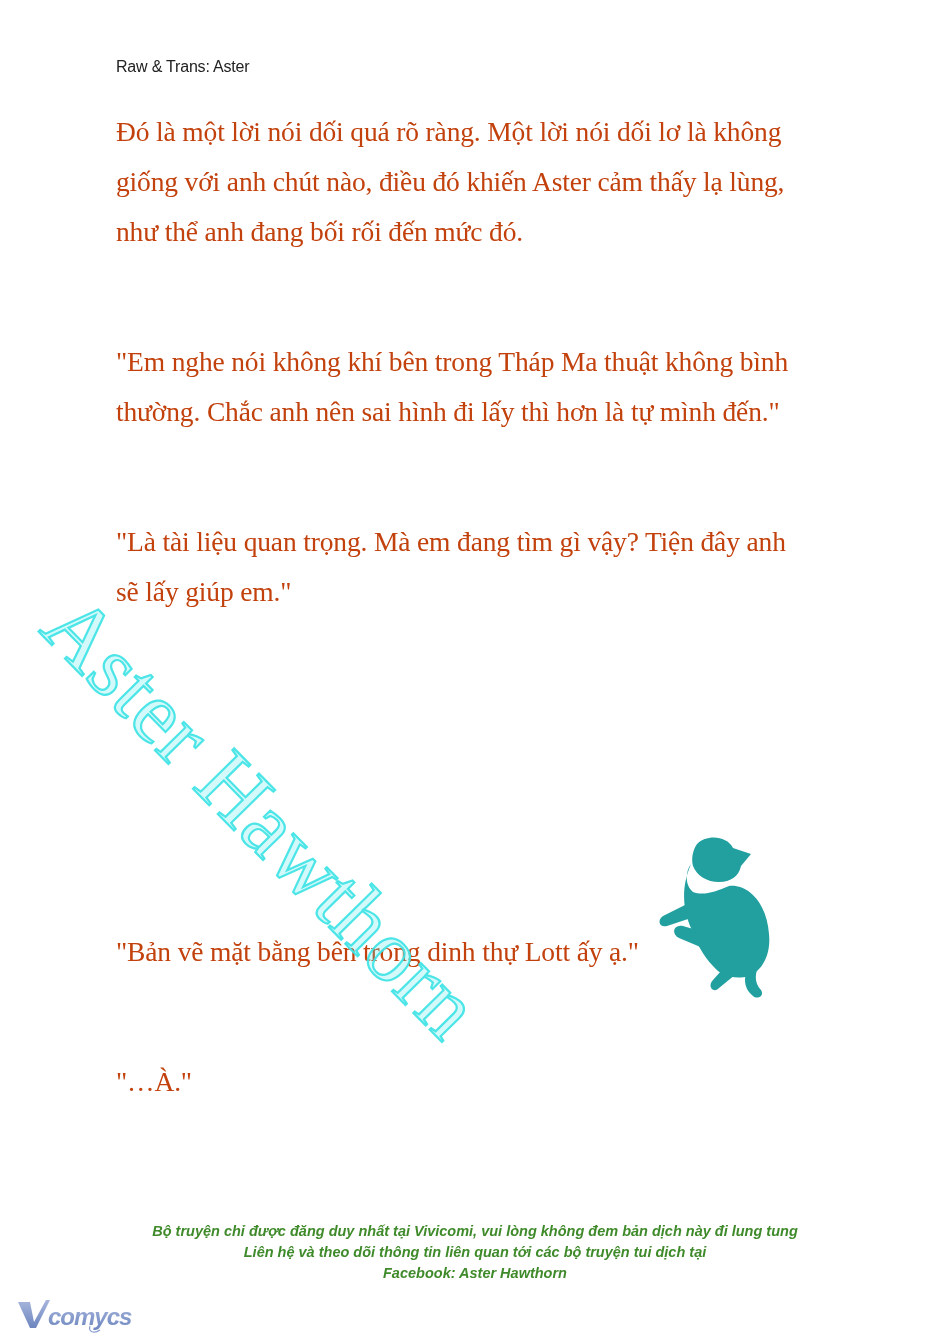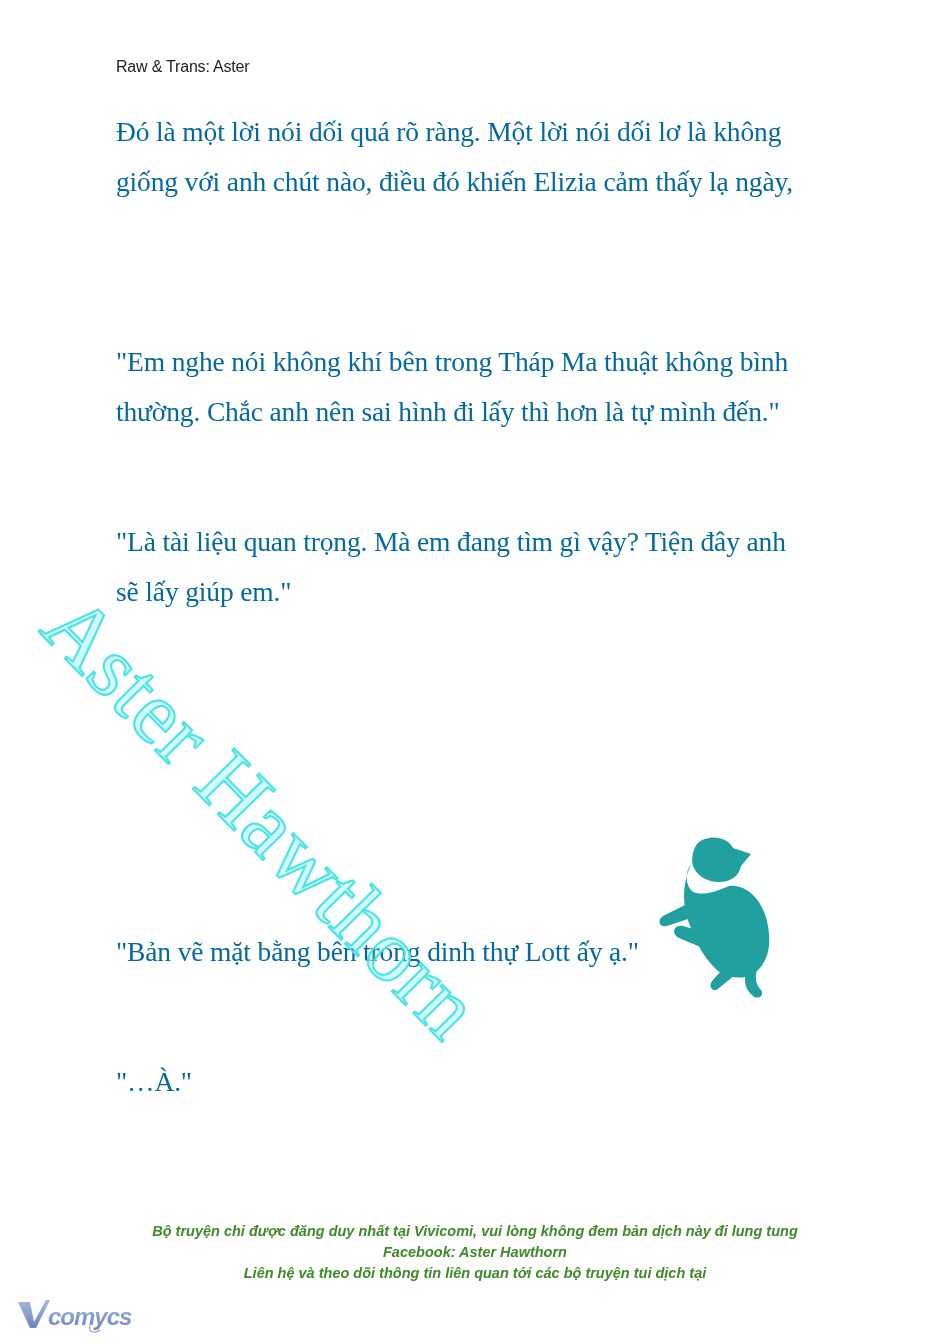--- a/index.html
+++ b/index.html
@@ -23,21 +23,21 @@
       color: #222222;
       letter-spacing: -0.2px;
     }
     .para {
       position: absolute;
       left: 116px;
       width: 740px;
       font-family: "Liberation Serif", serif;
       font-size: 27.5px;
       line-height: 50px;
-      color: #0369a1;
+      color: #c2410c;
       margin: 0;
       letter-spacing: -0.15px;
     }
     .para .line {
       display: block;
       white-space: nowrap;
     }
     .watermark {
       position: absolute;
       left: 95px;
@@ -97,21 +97,22 @@
   </style>
 </head>
 <body>
 
 <div class="page">
 
   <div class="credit">Raw &amp; Trans: Aster</div>
 
   <p class="para" style="top:107px;">
     <span class="line">Đó là một lời nói dối quá rõ ràng. Một lời nói dối lơ là không</span>
-    <span class="line">giống với anh chút nào, điều đó khiến Elizia cảm thấy lạ ngày,</span>
+    <span class="line">giống với anh chút nào, điều đó khiến Aster cảm thấy lạ lùng,</span>
+    <span class="line">như thể anh đang bối rối đến mức đó.</span>
   </p>
 
   <p class="para" style="top:337px;">
     <span class="line">"Em nghe nói không khí bên trong Tháp Ma thuật không bình</span>
     <span class="line">thường. Chắc anh nên sai hình đi lấy thì hơn là tự mình đến."</span>
   </p>
 
   <p class="para" style="top:517px;">
     <span class="line">"Là tài liệu quan trọng. Mà em đang tìm gì vậy? Tiện đây anh</span>
     <span class="line">sẽ lấy giúp em."</span>
@@ -145,22 +146,22 @@
       <path d="M74 132 L58 150 C52 156 58 164 64 158 L86 140 Z"></path>
 
       <path d="M92 140 C88 150 90 160 98 166 C102 170 110 166 106 160 C100 154 100 146 102 140 Z"></path>
     </g>
 
     <path d="M40 58 C50 60 64 58 76 52" stroke="#ffffff" stroke-width="4" fill="none"></path>
   </svg>
 
   <div class="footer">
     <span class="fline">Bộ truyện chỉ được đăng duy nhất tại Vivicomi, vui lòng không đem bản dịch này đi lung tung</span>
+    <span class="fline">Liên hệ và theo dõi thông tin liên quan tới các bộ truyện tui dịch tại</span>
     <span class="fline">Facebook: Aster Hawthorn</span>
-    <span class="fline">Liên hệ và theo dõi thông tin liên quan tới các bộ truyện tui dịch tại</span>
   </div>
 
   <svg class="logo" viewBox="0 0 128 38" xmlns="http://www.w3.org/2000/svg">
     <defs>
       <linearGradient id="lg" x1="0" y1="0" x2="0" y2="1">
         <stop offset="0" stop-color="#a7b6dc"></stop>
         <stop offset="1" stop-color="#6d86bf"></stop>
       </linearGradient>
     </defs>
     <path d="M2 6 L14 6 L18 26 L30 4 L34 4 L20 32 L14 32 Z" fill="url(#lg)"></path>

